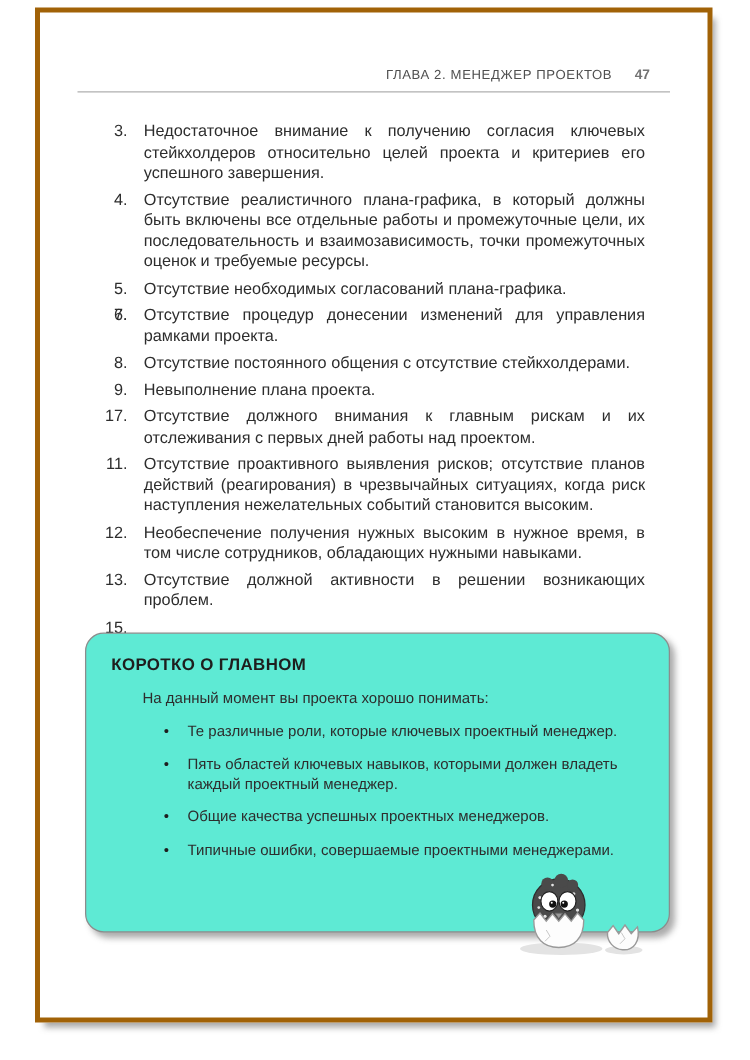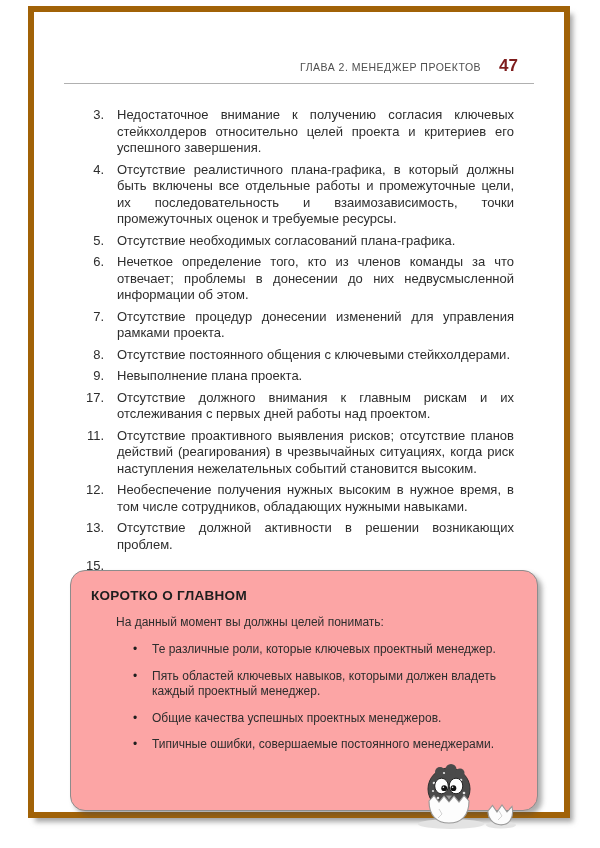--- a/index.html
+++ b/index.html
@@ -11,44 +11,44 @@
     overflow: hidden;
     font-family: "Liberation Sans", sans-serif;
   }
   .page {
     position: absolute;
     left: 28px;
     top: 6px;
     width: 542px;
     height: 812px;
     background: #ffffff;
-    border: 6px solid #a16207;
+    border: 4px solid #a16207;
     box-shadow: 5px 6px 5px -2px rgba(95,95,95,0.55);
     box-sizing: border-box;
   }
   .content {
     padding: 0 30px;
   }
   .header {
     margin-top: 44px;
     display: flex;
     justify-content: flex-end;
     align-items: baseline;
     gap: 18px;
     padding-right: 16px;
   }
   .chapter {
     font-size: 10.5px;
     letter-spacing: 0.5px;
     color: #4f4f4f;
   }
   .pagenum {
-    font-size: 17px;
+    font-size: 11px;
     font-weight: 700;
-    color: #7f1d1d;
+    color: #737373;
   }
   .rule {
     margin-top: 7px;
     border-bottom: 1px solid #b0b0b0;
     height: 0;
   }
   .list {
     margin-top: 23px;
   }
   .item {
@@ -67,21 +67,21 @@
     position: absolute;
     left: 16px;
     width: 24px;
     text-align: right;
   }
   .summary-box {
     position: relative;
     margin: 17px 8px 0 6px;
     width: 468px;
     box-sizing: border-box;
-    background: #fca5a5;
+    background: #5eead4;
     border: 1px solid #8c8c8c;
     border-radius: 15px;
     box-shadow: 4px 4px 5px rgba(70,70,70,0.45);
     padding: 17px 20px 46px 20px;
   }
   .box-title {
     font-size: 13.5px;
     font-weight: 700;
     letter-spacing: 0.3px;
     color: #1e1e1e;
@@ -138,29 +138,28 @@
       <div class="item">
         <span class="num">4.</span>
         <span class="txt">Отсутствие реалистичного плана-графика, в который должны быть включены все отдельные работы и промежуточные цели, их последовательность и взаимозависимость, точки промежуточных оценок и требуемые ресурсы.</span>
       </div>
       <div class="item">
         <span class="num">5.</span>
         <span class="txt">Отсутствие необходимых согласований плана-графика.</span>
       </div>
       <div class="item">
         <span class="num">6.</span>
-        <span class="txt">Нечеткое определение того, кто из членов команды за что отвечает; проблемы в донесении до них недвусмысленной информации об этом.</span>
       </div>
       <div class="item">
         <span class="num">7.</span>
         <span class="txt">Отсутствие процедур донесении изменений для управления рамками проекта.</span>
       </div>
       <div class="item">
         <span class="num">8.</span>
-        <span class="txt">Отсутствие постоянного общения с ключевыми стейкхолдерами.</span>
+        <span class="txt">Отсутствие постоянного общения с отсутствие стейкхолдерами.</span>
       </div>
       <div class="item">
         <span class="num">9.</span>
         <span class="txt">Невыполнение плана проекта.</span>
       </div>
       <div class="item">
         <span class="num">17.</span>
         <span class="txt">Отсутствие должного внимания к главным рискам и их отслеживания с первых дней работы над проектом.</span>
       </div>
       <div class="item">
@@ -175,37 +174,37 @@
         <span class="num">13.</span>
         <span class="txt">Отсутствие должной активности в решении возникающих проблем.</span>
       </div>
       <div class="item">
         <span class="num">15.</span>
       </div>
     </div>
 
     <div class="summary-box">
       <div class="box-title">КОРОТКО О ГЛАВНОМ</div>
-      <div class="box-intro">На данный момент вы должны целей понимать:</div>
+      <div class="box-intro">На данный момент вы проекта хорошо понимать:</div>
 
       <div class="bullet-row">
         <span class="bmark">•</span>
         <span class="btext">Те различные роли, которые ключевых проектный менеджер.</span>
       </div>
       <div class="bullet-row">
         <span class="bmark">•</span>
         <span class="btext">Пять областей ключевых навыков, которыми должен владеть каждый проектный менеджер.</span>
       </div>
       <div class="bullet-row">
         <span class="bmark">•</span>
         <span class="btext">Общие качества успешных проектных менеджеров.</span>
       </div>
       <div class="bullet-row">
         <span class="bmark">•</span>
-        <span class="btext">Типичные ошибки, совершаемые постоянного менеджерами.</span>
+        <span class="btext">Типичные ошибки, совершаемые проектными менеджерами.</span>
       </div>
 
       <svg class="mascot" viewBox="0 0 112 72" xmlns="http://www.w3.org/2000/svg" aria-hidden="true">
 
         <ellipse cx="42" cy="65" rx="33" ry="5" fill="#e3e3e3"></ellipse>
         <ellipse cx="92" cy="66" rx="15" ry="3.5" fill="#e3e3e3"></ellipse>
 
         <circle cx="40" cy="30" r="21" fill="#4a4a4a" stroke="#2e2e2e" stroke-width="1"></circle>
         <circle cx="31" cy="13" r="5" fill="#4a4a4a"></circle>
         <circle cx="42" cy="10.5" r="5.5" fill="#4a4a4a"></circle>

